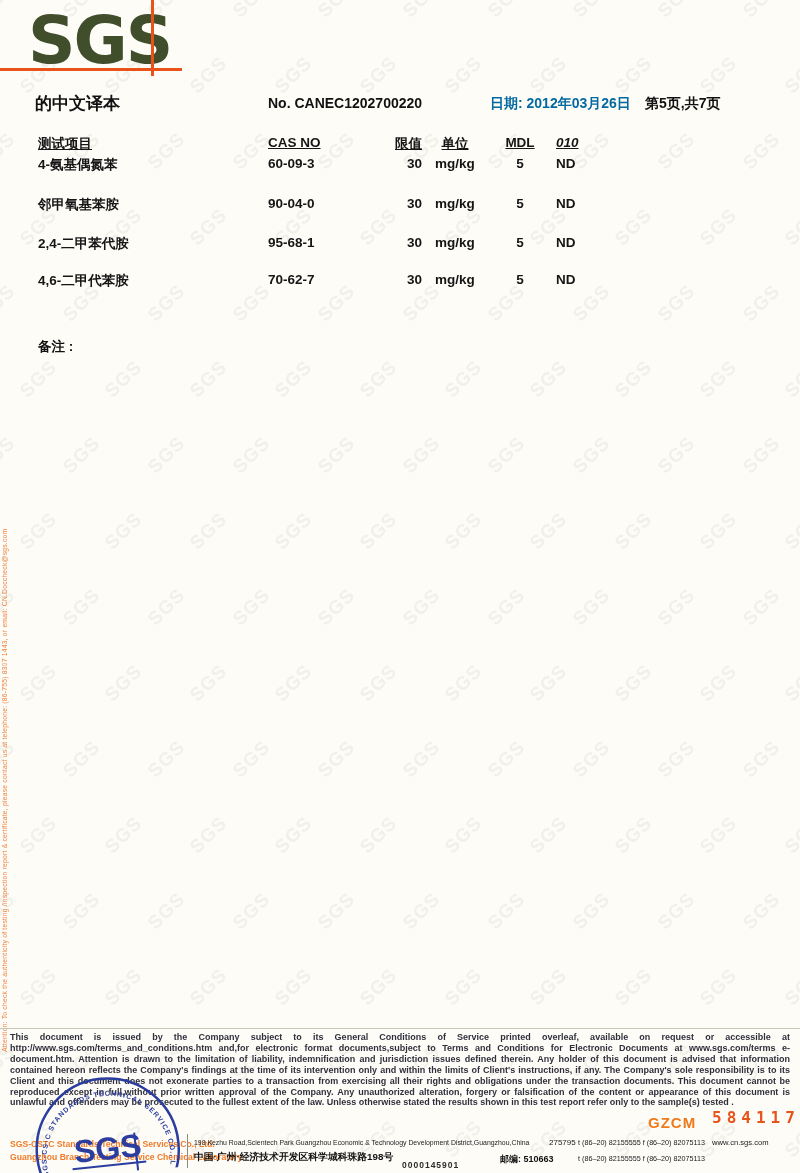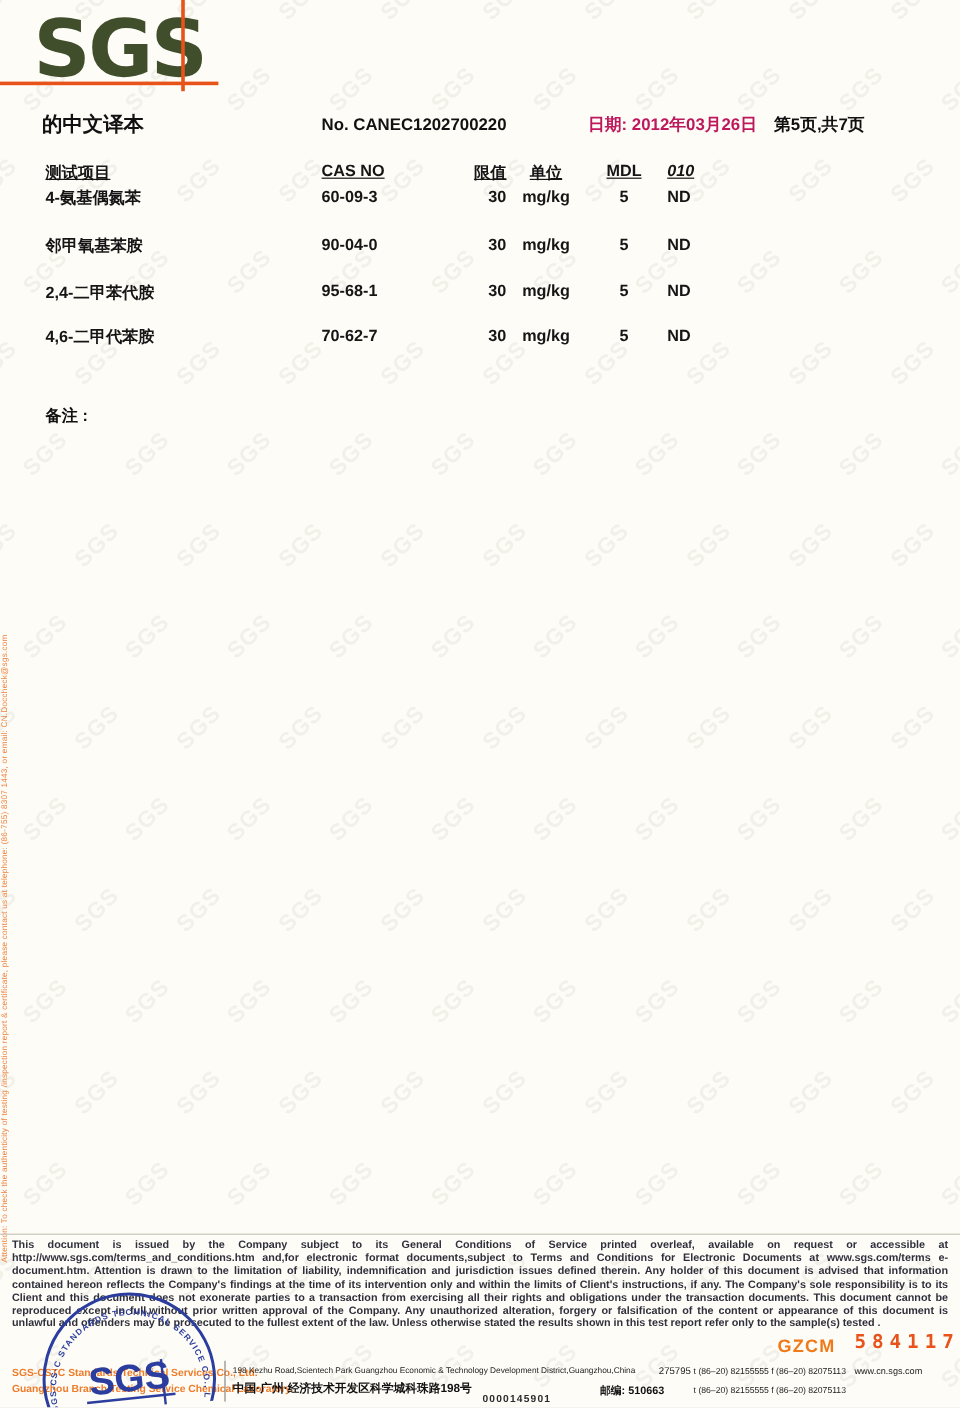--- a/index.html
+++ b/index.html
@@ -17,21 +17,21 @@
   .side-note{position:absolute;left:1px;top:1052px;transform-origin:0 0;transform:rotate(-90deg);
              width:965px;font-size:6.8px;color:#ef8340;letter-spacing:.2px;white-space:nowrap;z-index:2;}
 
   
   .logo-sgs{left:28px;top:2px;font-size:66px;font-weight:bold;color:#414e2c;letter-spacing:-2px;
             font-family:"DejaVu Sans",sans-serif;z-index:3;}
   .logo-hline{left:0;top:68px;width:182px;height:3px;background:#e8531a;z-index:4;}
   .logo-vline{left:151px;top:0;width:3px;height:76px;background:#e8531a;z-index:4;}
   .doc-title{left:35px;top:92px;font-size:17px;font-weight:bold;color:#111;z-index:3;}
   .report-no{left:268px;top:95px;font-size:14px;font-weight:bold;color:#111;z-index:3;}
-  .date-lbl{left:490px;top:95px;font-size:14px;font-weight:bold;color:#be185d;z-index:3;}
+  .date-lbl{left:490px;top:95px;font-size:14px;font-weight:bold;color:#0369a1;z-index:3;}
   .page-lbl{left:645px;top:95px;font-size:14px;font-weight:bold;color:#111;z-index:3;}
 
   
   .tbl{z-index:3;font-weight:bold;font-size:13.5px;color:#151515;}
   .th{text-decoration:underline;}
   .c-item{position:absolute;left:38px;width:210px;}
   .c-cas{position:absolute;left:268px;width:86px;}
   .c-limit{position:absolute;left:358px;width:64px;text-align:right;}
   .c-unit{position:absolute;left:424px;width:62px;text-align:center;}
   .c-mdl{position:absolute;left:494px;width:52px;text-align:center;}

